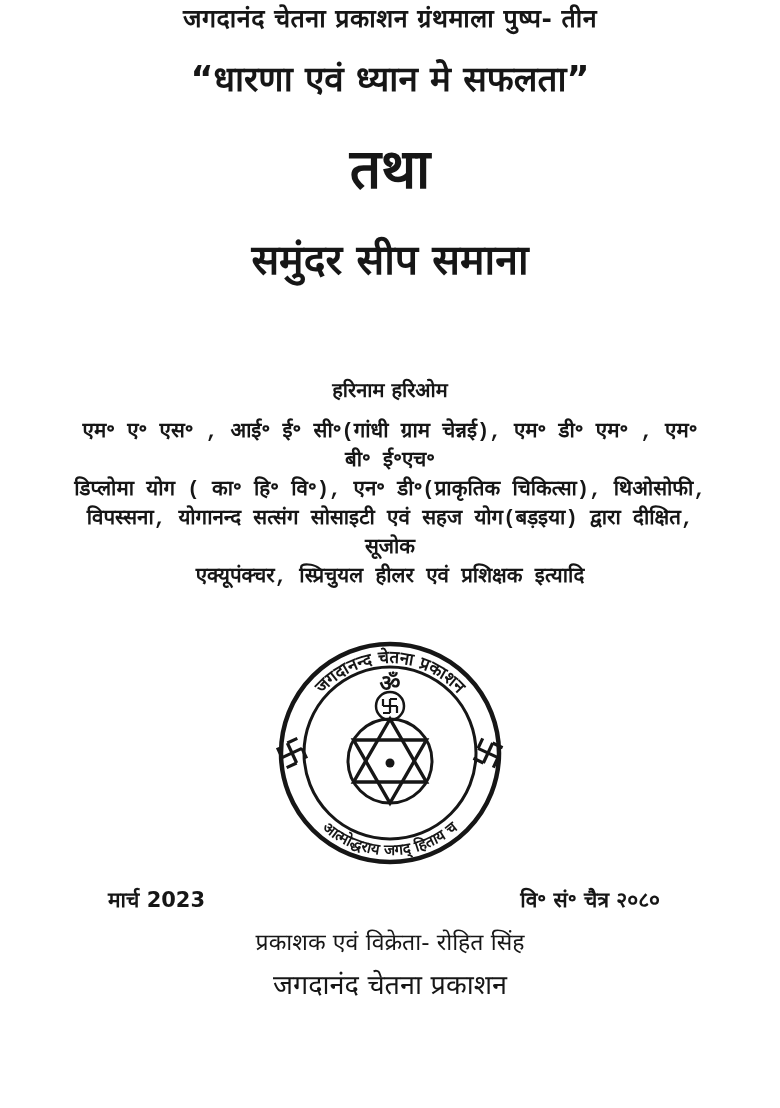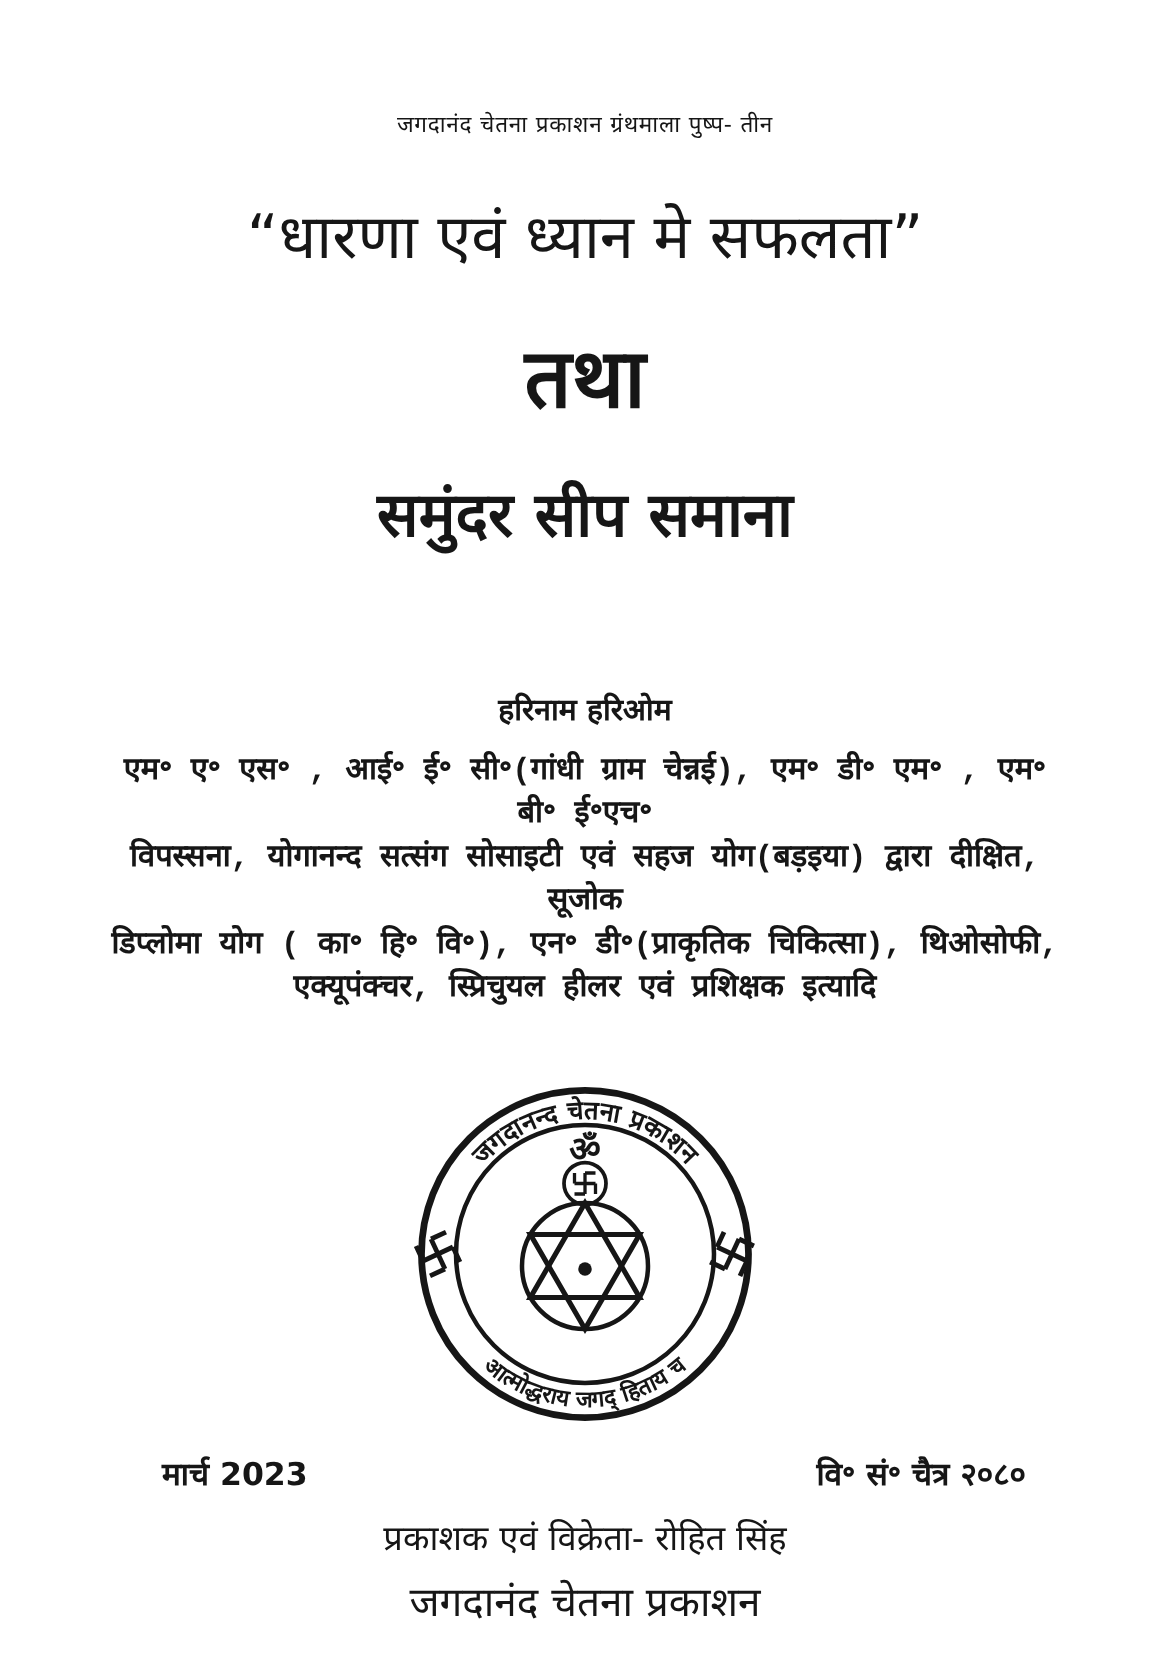--- a/index.html
+++ b/index.html
@@ -10,29 +10,28 @@
     color: #161616;
     overflow: hidden;
   }
   .page {
     position: relative;
     width: 780px; height: 1108px;
     background: #ffffff;
     text-align: center;
   }
   .series-line {
-    padding-top: 72px;
-    font-size: 15px;
-    font-weight: normal;
+    font-size: 25px;
+    font-weight: bold;
     letter-spacing: 0.5px;
   }
   .main-title {
-    margin-top: 36px;
-    font-size: 41px;
-    font-weight: normal;
+    margin-top: 20px;
+    font-size: 35px;
+    font-weight: bold;
   }
   .conjunction {
     margin-top: 28px;
     font-size: 55px;
     font-weight: bold;
   }
   .subtitle {
     margin-top: 26px;
     font-size: 41px;
     font-weight: bold;
@@ -56,21 +55,21 @@
   svg text {
     font-family: "DejaVu Sans", sans-serif;
     font-weight: bold;
     fill: #161616;
   }
   .date-row {
     margin-top: 16px;
     display: flex;
     justify-content: space-between;
     padding-left: 108px;
-    padding-right: 96px;
+    padding-right: 120px;
     font-size: 21px;
     font-weight: bold;
   }
   .publisher-line {
     margin-top: 12px;
     font-size: 23px;
     font-weight: normal;
   }
   .imprint-line {
     margin-top: 8px;
@@ -89,22 +88,22 @@
   <div class="main-title">“धारणा एवं ध्यान मे सफलता”</div>
 
   <div class="conjunction">तथा</div>
 
   <div class="subtitle">समुंदर सीप समाना</div>
 
   <div class="author-line">हरिनाम हरिओम</div>
 
   <div class="credentials">
     <span class="cred-line">एम॰ ए॰ एस॰ , आई॰ ई॰ सी॰(गांधी ग्राम चेन्नई), एम॰ डी॰ एम॰ , एम॰ बी॰ ई॰एच॰</span>
+    <span class="cred-line">डिप्लोमा योग ( का॰ हि॰ वि॰), एन॰ डी॰(प्राकृतिक चिकित्सा), थिओसोफी,</span>
     <span class="cred-line">विपस्सना, योगानन्द सत्संग सोसाइटी एवं सहज योग(बड़इया) द्वारा दीक्षित, सूजोक</span>
-    <span class="cred-line">डिप्लोमा योग ( का॰ हि॰ वि॰), एन॰ डी॰(प्राकृतिक चिकित्सा), थिओसोफी,</span>
     <span class="cred-line">एक्यूपंक्चर, स्प्रिचुयल हीलर एवं प्रशिक्षक इत्यादि</span>
   </div>
 
   <div class="logo-wrap">
     <svg width="232" height="232" viewBox="0 0 232 232">
 
       <circle cx="116" cy="116" r="109" fill="none" stroke="#161616" stroke-width="4.5"></circle>
       <circle cx="116" cy="116" r="86" fill="none" stroke="#161616" stroke-width="3"></circle>
 
       <defs>

